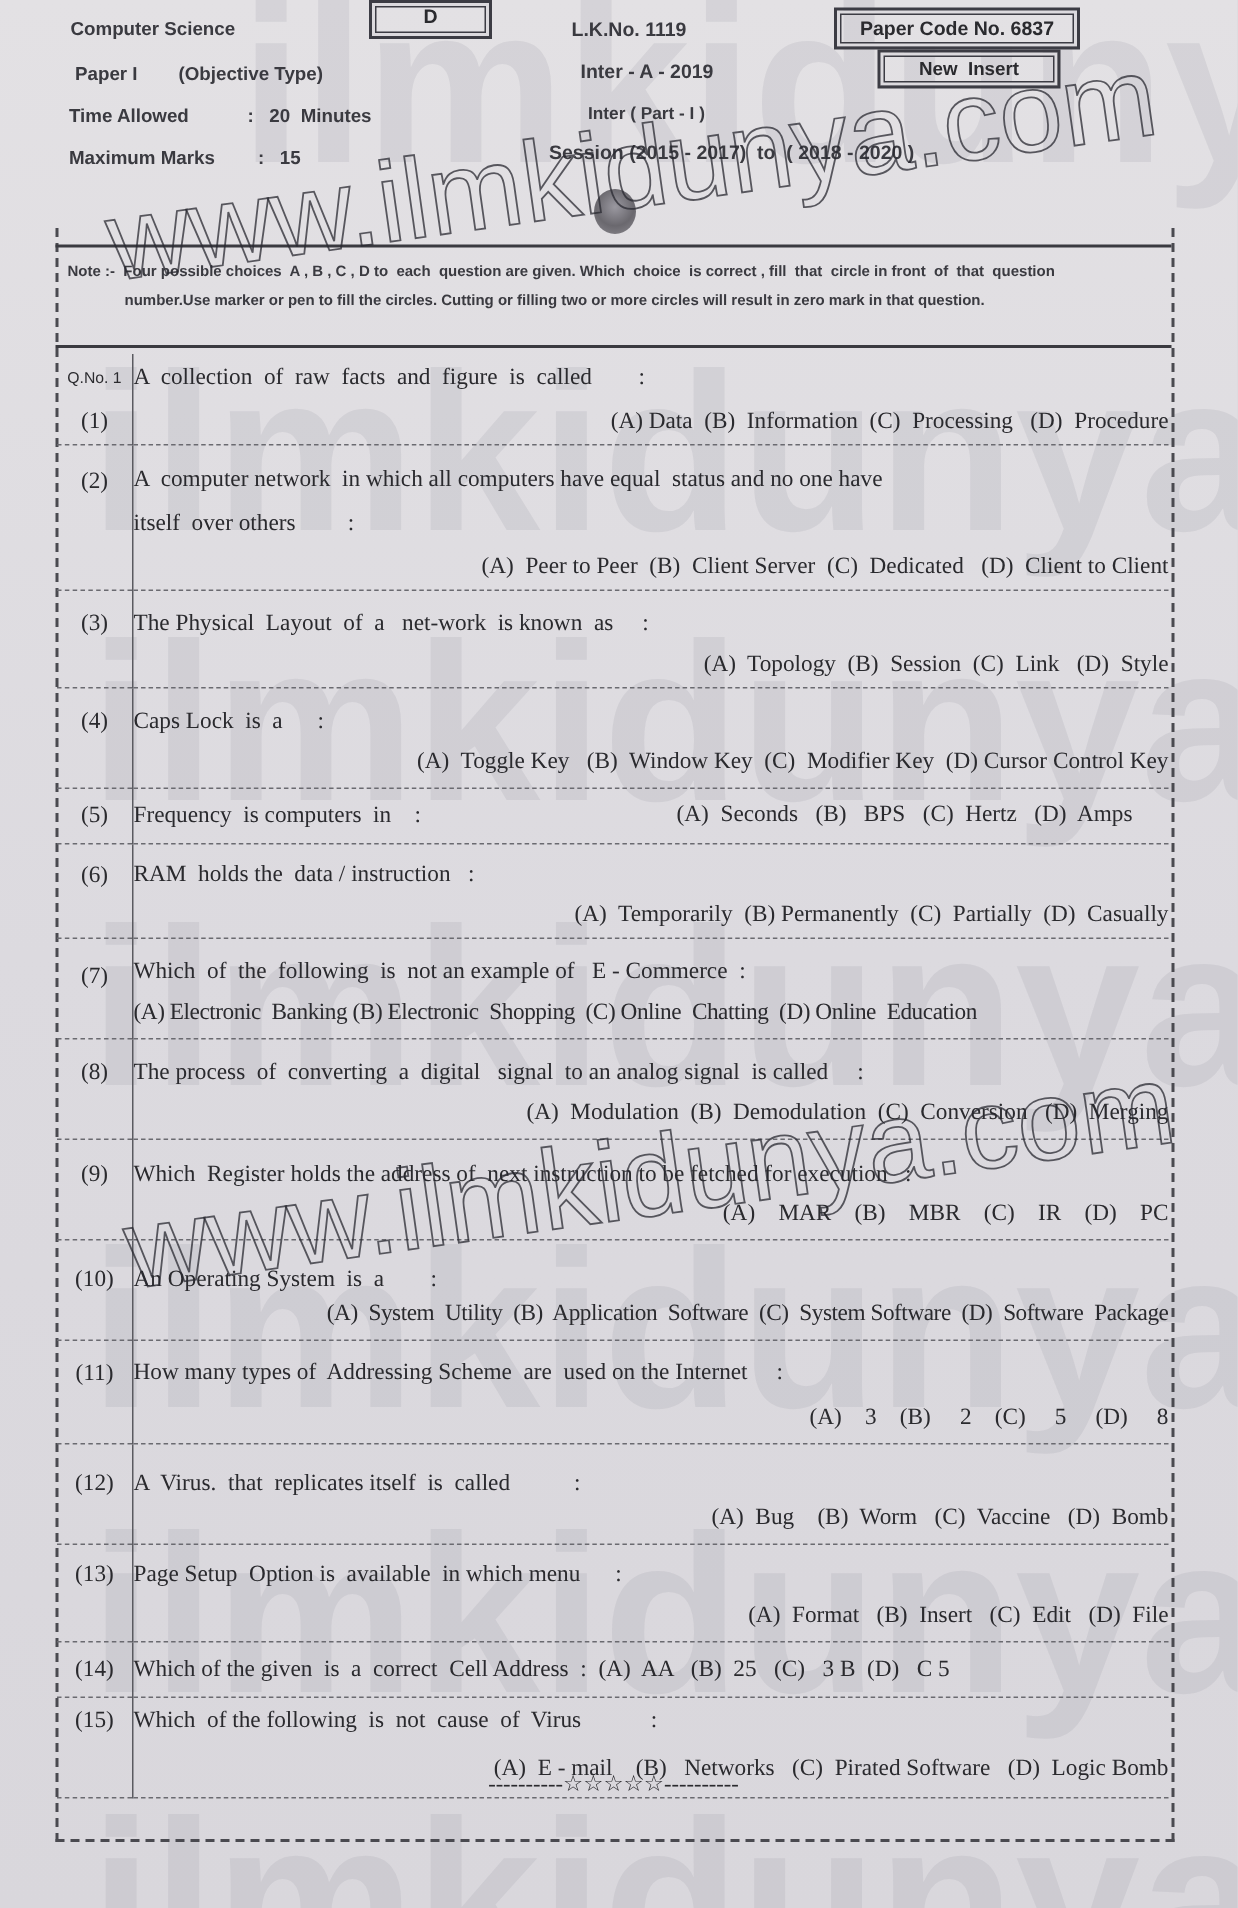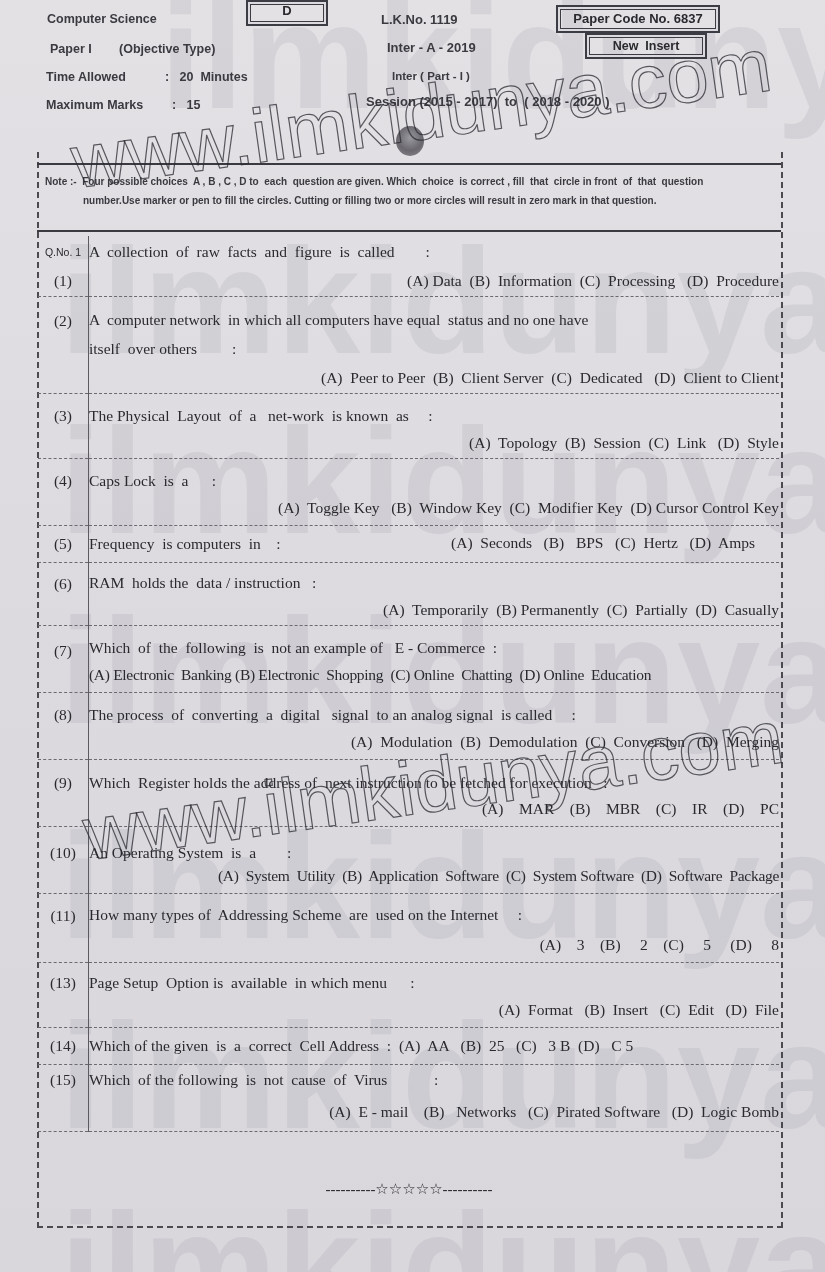--- a/index.html
+++ b/index.html
@@ -143,20 +143,27 @@
       </td>
     </tr>
     <tr>
       <td class="num" style="height:68px;line-height:44px;">(11)</td>
       <td class="body">
         <span class="qtext" style="height:36px;line-height:42px;white-space:pre;">How many types of  Addressing Scheme  are  used on the Internet     :</span>
         <span class="opts" style="white-space:pre;">(A)    3    (B)     2    (C)     5     (D)     8</span>
       </td>
     </tr>
     <tr>
+      <td class="num" style="height:66px;line-height:52px;">(12)</td>
+      <td class="body">
+        <span class="qtext" style="height:34px;line-height:52px;white-space:pre;">A  Virus.  that  replicates itself  is  called           :</span>
+        <span class="opts" style="white-space:pre;">(A)  Bug    (B)  Worm   (C)  Vaccine   (D)  Bomb</span>
+      </td>
+    </tr>
+    <tr>
       <td class="num" style="height:64px;line-height:40px;">(13)</td>
       <td class="body">
         <span class="qtext" style="height:32px;line-height:40px;white-space:pre;">Page Setup  Option is  available  in which menu      :</span>
         <span class="opts" style="white-space:pre;">(A)  Format   (B)  Insert   (C)  Edit   (D)  File</span>
       </td>
     </tr>
     <tr>
       <td class="num" style="height:34px;line-height:36px;">(14)</td>
       <td class="body">
         <span class="qtext" style="height:34px;line-height:36px;white-space:pre;">Which of the given  is  a  correct  Cell Address  :  (A)  AA   (B)  25   (C)   3 B  (D)   C 5</span>

